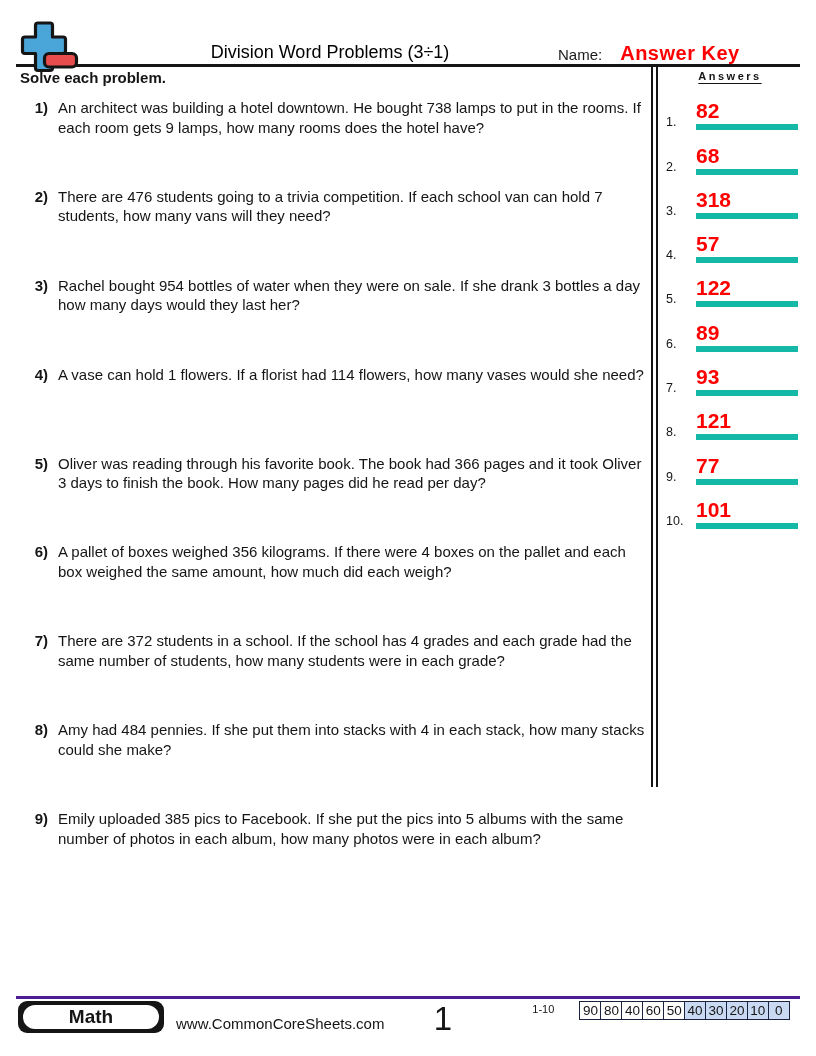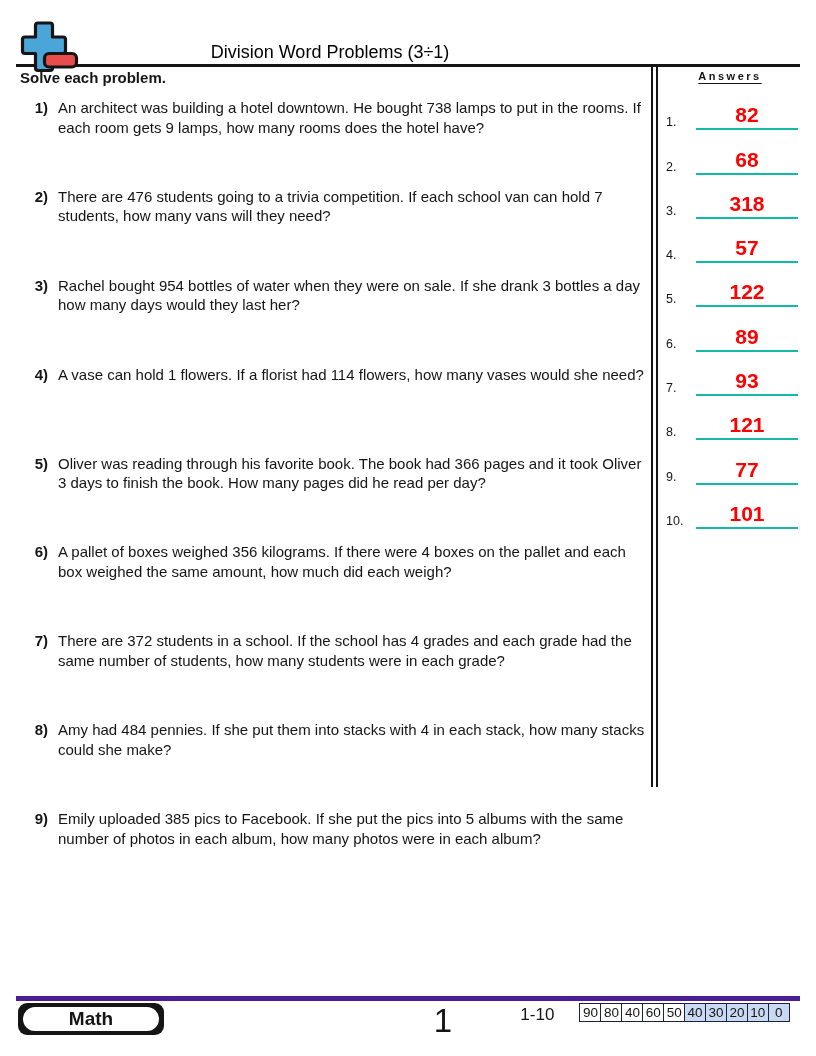--- a/index.html
+++ b/index.html
@@ -104,40 +104,39 @@
     gap: 8px;
     padding-left: 4px;
   }
   .answer-num {
     flex: 0 0 22px;
     font-size: 12.5px;
     padding-bottom: 1px;
   }
   .answer-line {
     flex: 1 1 auto;
-    border-bottom: 2px solid #14b8a6;
-    text-align: center;
+    border-bottom: 6px solid #14b8a6;
   }
   .answer-value {
     display: inline-block;
     color: var(--answer-red, #fe0000);
     font-weight: 700;
     font-size: 21px;
     line-height: 1;
     padding-bottom: 3px;
   }
 
   
   .footer {
     position: absolute;
     left: 16px;
     right: 16px;
     top: 996px;
     height: 44px;
-    border-top: 5px solid #4c1d95;
+    border-top: 3px solid #4c1d95;
   }
   .subject-badge {
     position: absolute;
     left: 2px;
     top: 2px;
     width: 146px;
     height: 32px;
     background: #151515;
     border-radius: 9px;
   }
@@ -162,21 +161,21 @@
     font-size: 33px;
     font-weight: 400;
   }
   .score {
     position: absolute;
     right: 10px;
     top: 2px;
     display: flex;
     align-items: flex-start;
   }
-  .score-label { font-size: 17px; margin-right: 7px; padding-top: 2px; }
+  .score-label { font-size: 11px; margin-right: 7px; padding-top: 2px; }
   .score-table { display: flex; }
   .score-cell {
     width: 22.5px;
     height: 19px;
     border: 1.6px solid #1b2240;
     margin-left: -1.6px;
     display: flex;
     align-items: center;
     justify-content: center;
     font-size: 13.5px;
@@ -190,20 +189,24 @@
 
 <div class="page">
 
   <div class="logo">
     <svg width="62" height="54" viewBox="0 0 62 54">
       <path d="M20,3 L32,3 Q34.5,3 34.5,5.5 L34.5,17 L45,17 Q47.5,17 47.5,19.5 L47.5,31 Q47.5,33.5 45,33.5 L34.5,33.5 L34.5,48 Q34.5,50.5 32,50.5 L20,50.5 Q17.5,50.5 17.5,48 L17.5,33.5 L7,33.5 Q4.5,33.5 4.5,31 L4.5,19.5 Q4.5,17 7,17 L17.5,17 L17.5,5.5 Q17.5,3 20,3 Z" fill="#4aa5d8" stroke="#151515" stroke-width="3.2" stroke-linejoin="round"></path>
       <rect x="26.5" y="33.5" width="32" height="13.5" rx="4.5" fill="#e84c4c" stroke="#151515" stroke-width="3.2"></rect>
     </svg>
   </div>
   <div class="worksheet-title">Division Word Problems (3÷1)</div>
+  <div class="name-area">
+    <span class="name-label">Name:</span>
+    <span class="name-value">Answer Key</span>
+  </div>
   <div class="header-rule"></div>
 
   <div class="content">
 
     <div class="problems-col">
       <div class="instructions">Solve each problem.</div>
       <div class="problems">
         <div class="problem">
           <span class="problem-num">1)</span>
           <span class="problem-text">An architect was building a hotel downtown. He bought 738 lamps to put in the rooms. If each room gets 9 lamps, how many rooms does the hotel have?</span>
@@ -289,20 +292,21 @@
           <span class="answer-line"><span class="answer-value">101</span></span>
         </div>
       </div>
     </div>
   </div>
 
   <div class="footer">
     <div class="subject-badge">
       <div class="badge-pill">Math</div>
     </div>
+    <div class="website">www.CommonCoreSheets.com</div>
     <div class="page-number">1</div>
     <div class="score">
       <span class="score-label">1-10</span>
       <div class="score-table">
         <span class="score-cell">90</span>
         <span class="score-cell">80</span>
         <span class="score-cell">40</span>
         <span class="score-cell">60</span>
         <span class="score-cell">50</span>
         <span class="score-cell highlight">40</span>

